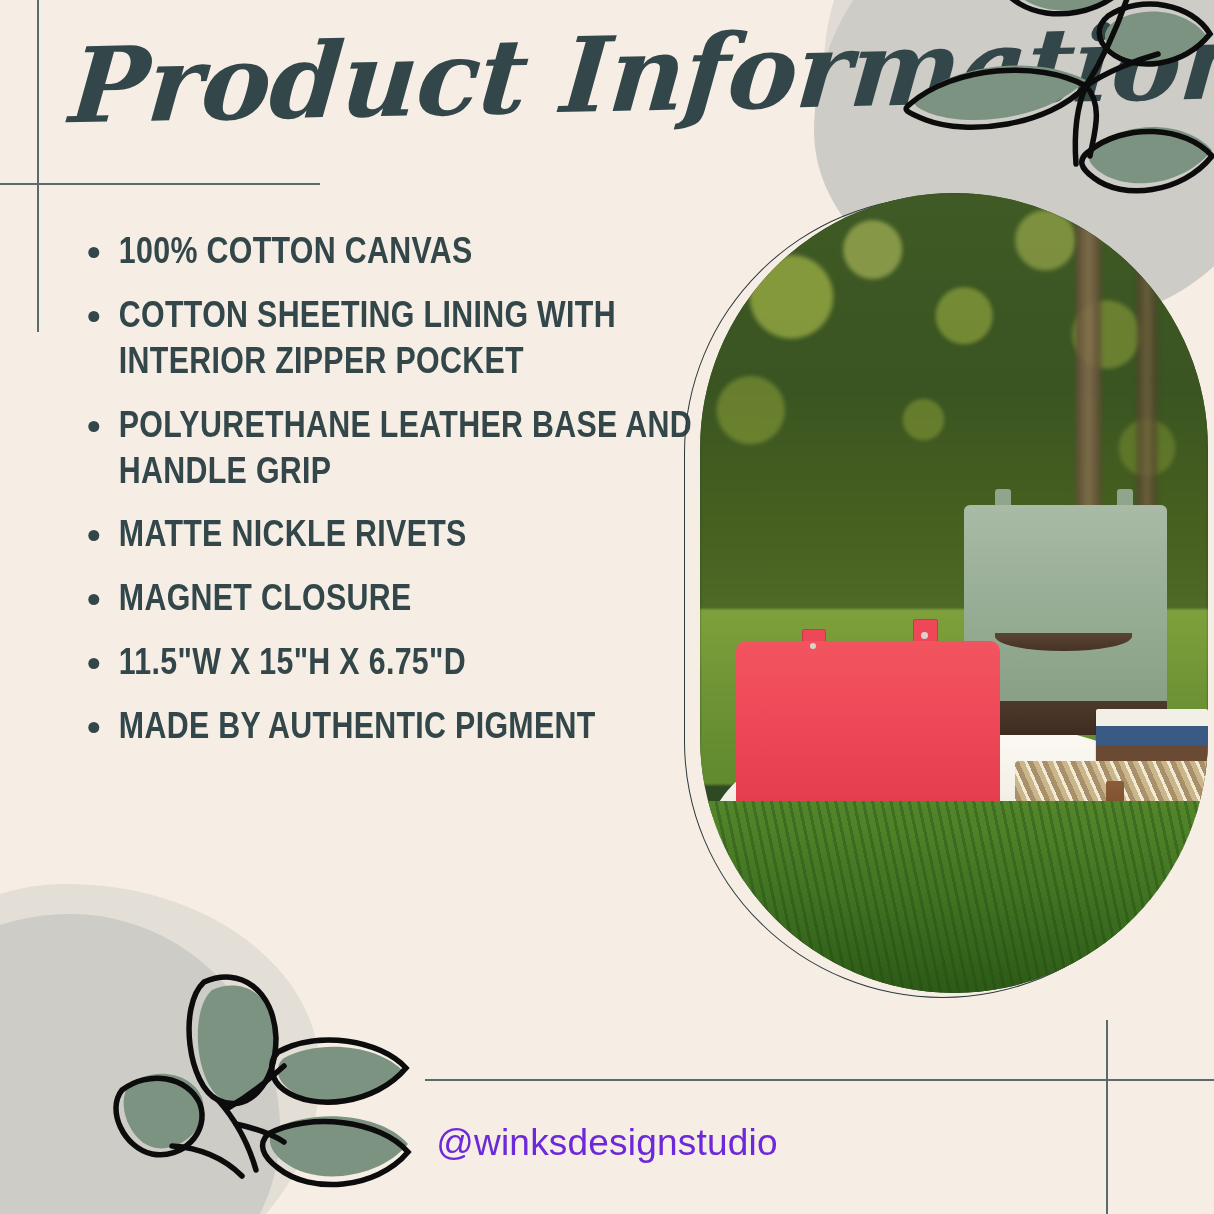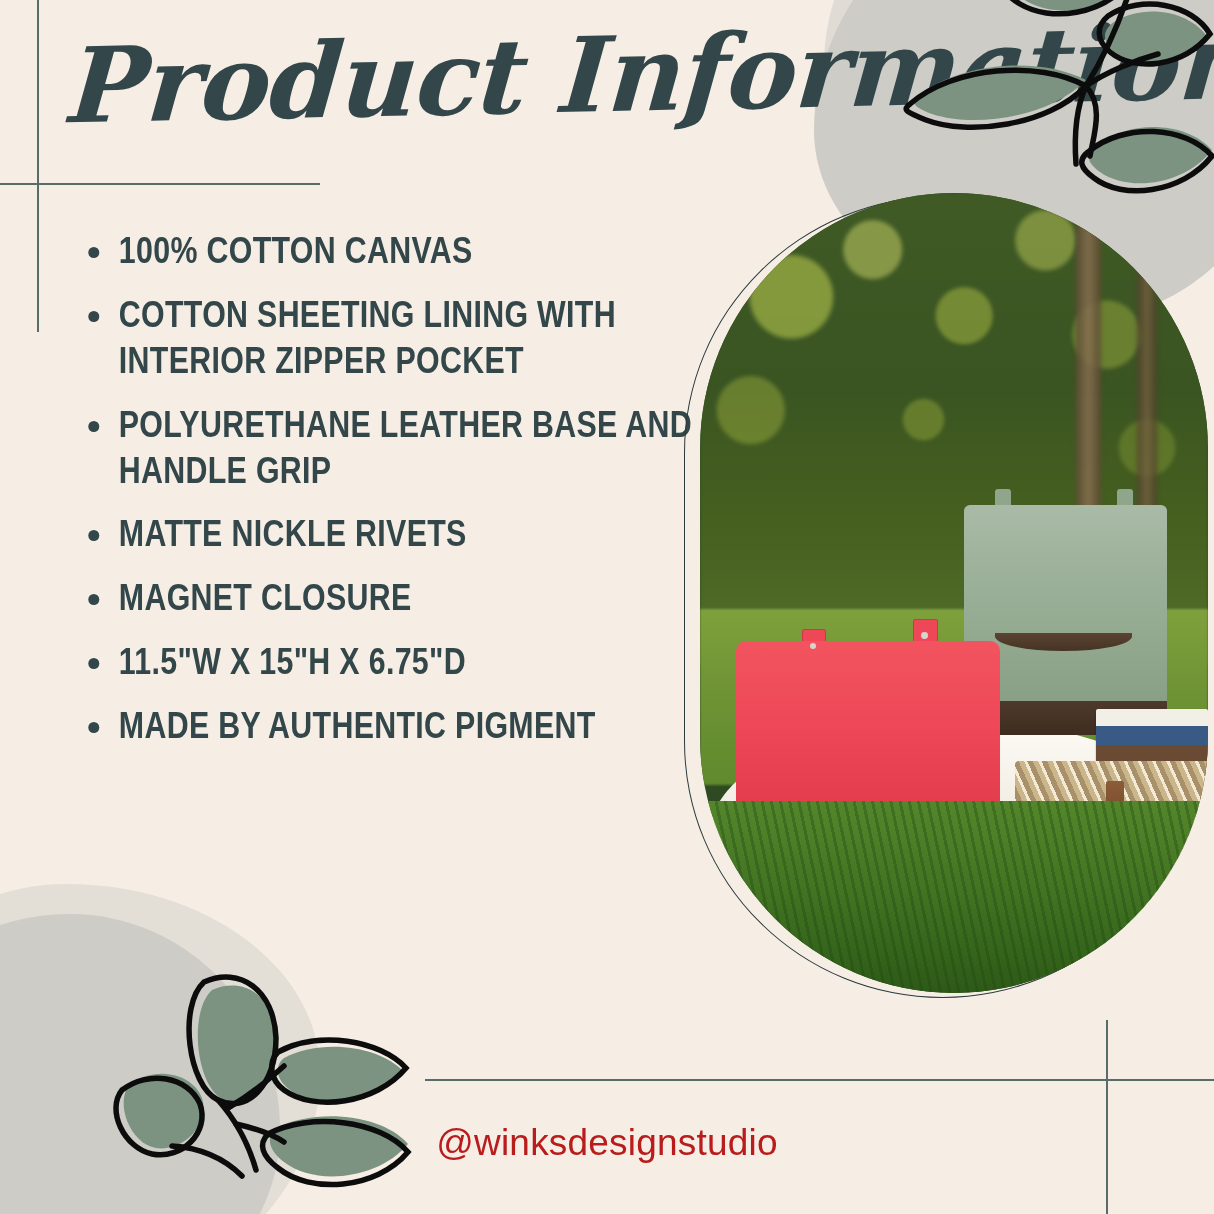--- a/index.html
+++ b/index.html
@@ -122,21 +122,21 @@
   #footer-handle {
     position: absolute;
     left: 0;
     right: 0;
     top: 1122px;
     text-align: center;
     font-family: "Liberation Sans", sans-serif;
     font-weight: 400;
     font-size: 37px;
     letter-spacing: 0.2px;
-    color: #b91c1c;
+    color: #6d28d9;
   }
 
   
   #photo-outline {
     position: absolute;
     left: 684px;
     top: 196px;
     width: 515px;
     height: 800px;
     border: 1.8px solid #2B3A3E;

